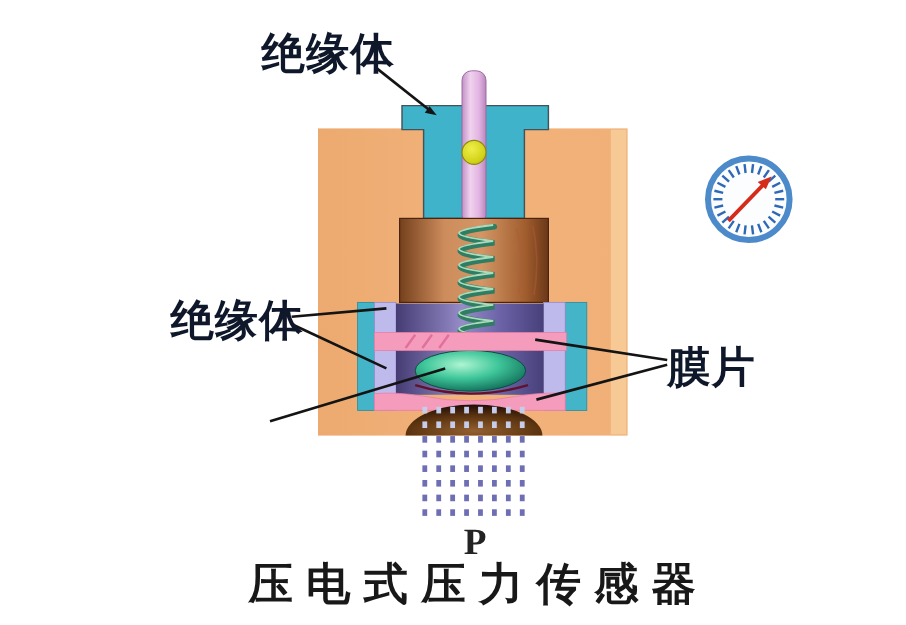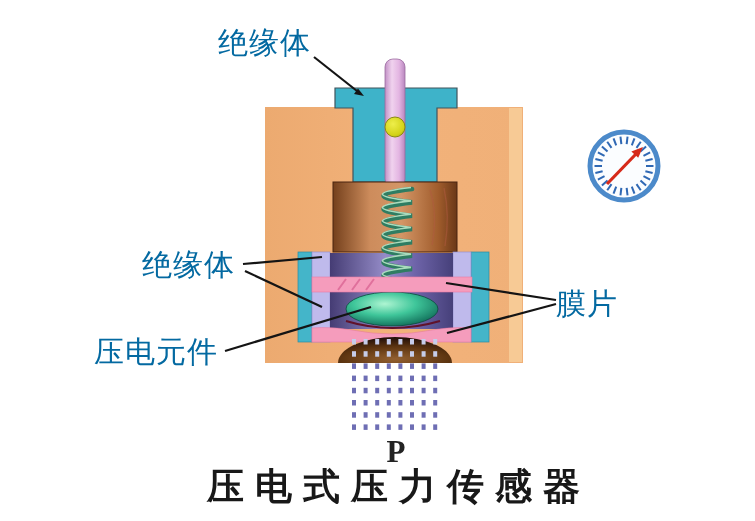--- a/index.html
+++ b/index.html
@@ -2,21 +2,21 @@
 <html><head>
 <meta charset="utf-8">
 <style>
   html,body{margin:0;padding:0;background:#ffffff;}
   #canvas{
     position:relative;width:755px;height:521px;background:#ffffff;
     font-family:"Liberation Serif","DejaVu Serif",serif;overflow:hidden;
   }
   #diagram-svg{position:absolute;left:0;top:0;}
   .cn-label{
-    position:absolute;font-size:30px;font-weight:400;color:#0369a1;
+    position:absolute;font-size:36px;font-weight:700;color:#0f172a;
     line-height:1.05;white-space:nowrap;letter-spacing:1px;
   }
   .p-label{
     position:absolute;left:370px;top:434px;width:52px;text-align:center;
     font-size:31px;font-weight:600;color:#232323;
   }
   .fig-title{
     position:absolute;left:0;right:0;top:462px;text-align:center;
     font-size:37px;font-weight:700;color:#181818;
     letter-spacing:11px;padding-left:11px;margin-left:32px;
@@ -221,17 +221,16 @@
       <line x1="245" y1="271" x2="322" y2="307"></line>
       <line x1="225" y1="351" x2="371" y2="307"></line>
       <line x1="556" y1="300" x2="446" y2="283"></line>
       <line x1="556" y1="304" x2="447" y2="333"></line>
     </g>
     <polygon points="364,96 354,94 358,88.5" fill="#141414"></polygon>
   </svg>
 
   <div class="cn-label" style="left:218px;top:27px;">绝缘体</div>
   <div class="cn-label" style="left:142px;top:249px;">绝缘体</div>
-  <div class="cn-label" style="left:94px;top:336px;">压电元件</div>
   <div class="cn-label" style="left:556px;top:288px;">膜片</div>
   <div class="p-label">P</div>
   <div class="fig-title">压电式压力传感器</div>
 </div>
 
 </body></html>

